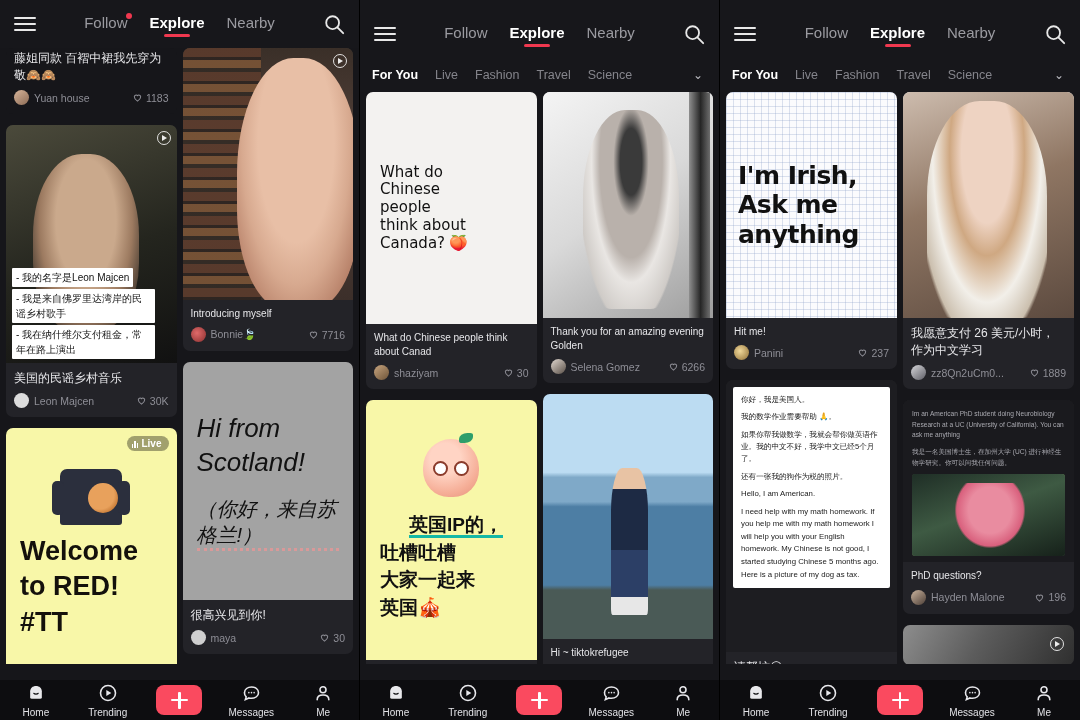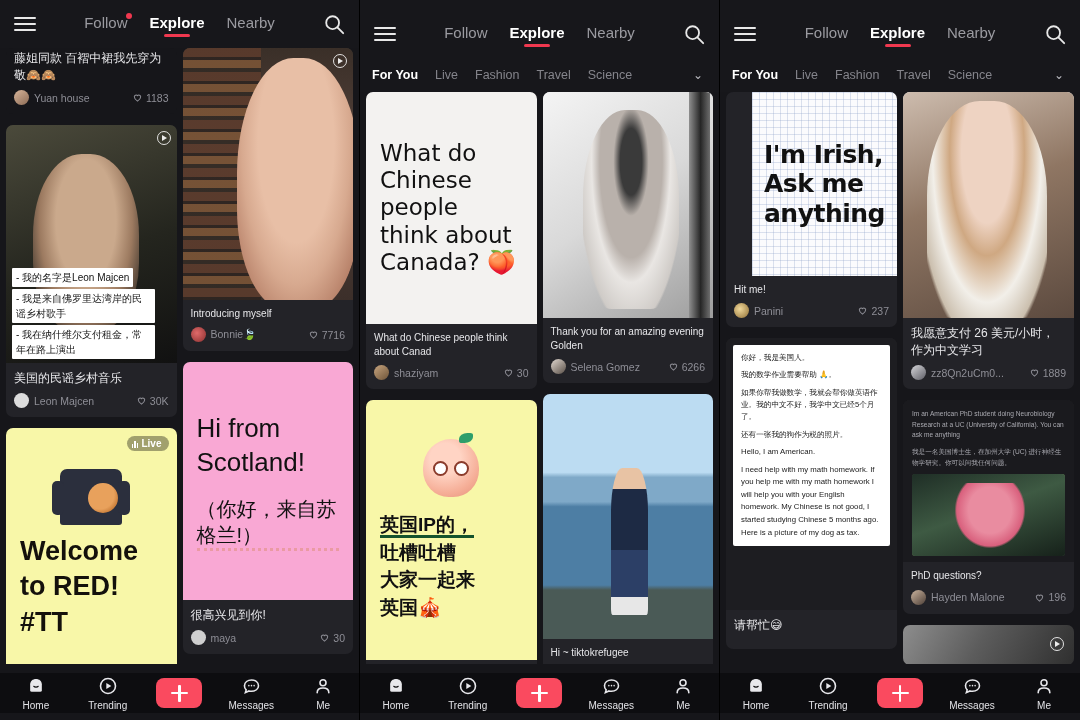--- a/index.html
+++ b/index.html
@@ -118,37 +118,37 @@
   .poster { display: flex; flex-direction: column; justify-content: center; padding: 14px; }
   .poster-white { background: #f3f2f0; }
   .poster-yellow { background: #f8f7a8; }
   .poster-grid {
     background:
       repeating-linear-gradient(to right, rgba(140,160,200,.30) 0 1px, transparent 1px 7px),
       repeating-linear-gradient(to bottom, rgba(140,160,200,.30) 0 1px, transparent 1px 7px),
       #fbfbfd;
   }
   .hw {
-    color: #111; font-size: 23px; line-height: 1.18;
+    color: #111; font-size: 15px; line-height: 1.18;
     font-family: "DejaVu Sans", sans-serif;
   }
   .hw span.hl-pink, .hw span.hl-red { position: relative; display: inline-block; }
   .hw span.hl-pink::before {
     content: ""; position: absolute; left: -5px; right: -5px; top: 6%; bottom: 8%;
     border: 3px solid rgba(208,130,220,.85); border-radius: 50%;
     transform: rotate(-3deg); z-index: -1;
   }
   .hw span.hl-red::before {
     content: ""; position: absolute; left: -6px; right: -6px; top: 2%; bottom: 2%;
     border: 4px solid rgba(228,70,80,.92); border-radius: 50%;
     transform: rotate(-2deg); z-index: -1;
   }
   .bold-hw { font-weight: bold; font-size: 25px; letter-spacing: -.5px; }
   .cnbig { color: #111; font-size: 19px; font-weight: bold; line-height: 1.45; }
-  .cnbig .ul { border-bottom: 3px solid #14532d; }
+  .cnbig .ul { border-bottom: 3px solid #14b8a6; margin-left: 29px; }
   .scot { color: #111; font-size: 26px; line-height: 1.32; }
   .scot .sub { font-size: 20px; display: block; margin-top: 16px; }
   .wave { border-bottom: 3px dotted rgba(230,150,150,.8); }
   .welcome { color: #14110c; font-size: 27px; font-weight: bold; line-height: 1.32; }
 
   .noteblock {
     background: #fff; margin: 7px; border-radius: 2px;
     padding: 7px 8px; color: #1a1a1a;
   }
   .noteblock p { font-size: 7.6px; line-height: 1.62; margin-bottom: 5px; }
@@ -158,21 +158,21 @@
   .darknote { background: #1a1a1e; padding: 9px 9px 6px; }
   .darknote p { color: #a9a9b0; font-size: 6.6px; line-height: 1.62; margin-bottom: 6px; }
   .darknote .imgbox {
     height: 82px; border-radius: 3px; overflow: hidden; margin-top: 3px;
     background: linear-gradient(160deg,#2d3d2c,#6b8a52 35%,#3a4a3c);
     position: relative;
   }
 
   
   .botnav {
-    position: absolute; left: 0; right: 0; bottom: 7px; height: 40px;
+    position: absolute; left: 0; right: 0; bottom: 0; height: 40px;
     background: #0d0d10; display: flex; align-items: center;
     justify-content: space-around; z-index: 30;
   }
   .navitem { display: flex; flex-direction: column; align-items: center; gap: 3px; cursor: pointer; width: 58px; }
   .navitem span { color: #e2e2e6; font-size: 10px; }
   .navicon { width: 21px; height: 21px; display: flex; align-items: center; justify-content: center; }
   .plusbtn {
     width: 46px; height: 30px; background: #fa4a5f; border-radius: 8px;
     display: flex; align-items: center; justify-content: center; cursor: pointer;
   }
@@ -367,21 +367,21 @@
                 <svg class="heart" viewBox="0 0 24 24" fill="none" stroke="#8e8e96" stroke-width="2.2">
                     <path d="M12 20s-7-4.7-7-9.4A4 4 0 0 1 12 8a4 4 0 0 1 7 2.6C19 15.3 12 20 12 20z"></path>
                   </svg>
                 <span>7716</span>
               </div>
             </div>
           </div>
         </div>
 
         <div class="card">
-          <div class="poster poster-white" style="height:238px;background:#f9a8d4;padding:16px 14px;">
+          <div class="poster poster-white" style="height:238px;background:#a3a3a3;padding:16px 14px;font-style:italic;">
             <div class="scot">
               <span>Hi from Scotland!</span>
               <span class="sub wave">（你好，来自苏格兰!）</span>
             </div>
           </div>
           <div class="meta">
             <div class="title titlecn">很高兴见到你!</div>
             <div class="byline">
               <div class="avatar" style="background:#cfcfcf;"></div>
               <div class="uname">maya</div>
@@ -650,21 +650,21 @@
       <div class="cat">Travel</div>
       <div class="cat">Science</div>
       <div class="catfade"></div>
       <div class="chev">⌄</div>
     </div>
 
     <div class="feed" style="top:92px;bottom:56px;">
       <div class="col">
 
         <div class="card">
-          <div class="poster poster-grid" style="height:184px;padding:12px;margin-left:26px;">
+          <div class="poster poster-grid" style="height:226px;padding:12px;">
             <div class="hw bold-hw">
               <div>I'm <span class="hl-red">Irish,</span></div>
               <div><span class="hl-pink">Ask</span> me</div>
               <div>anything</div>
             </div>
           </div>
           <div class="meta">
             <div class="title">Hit me!</div>
             <div class="byline">
               <div class="avatar" style="background:radial-gradient(circle at 40% 40%,#f0d89a,#8e6d34);"></div>

